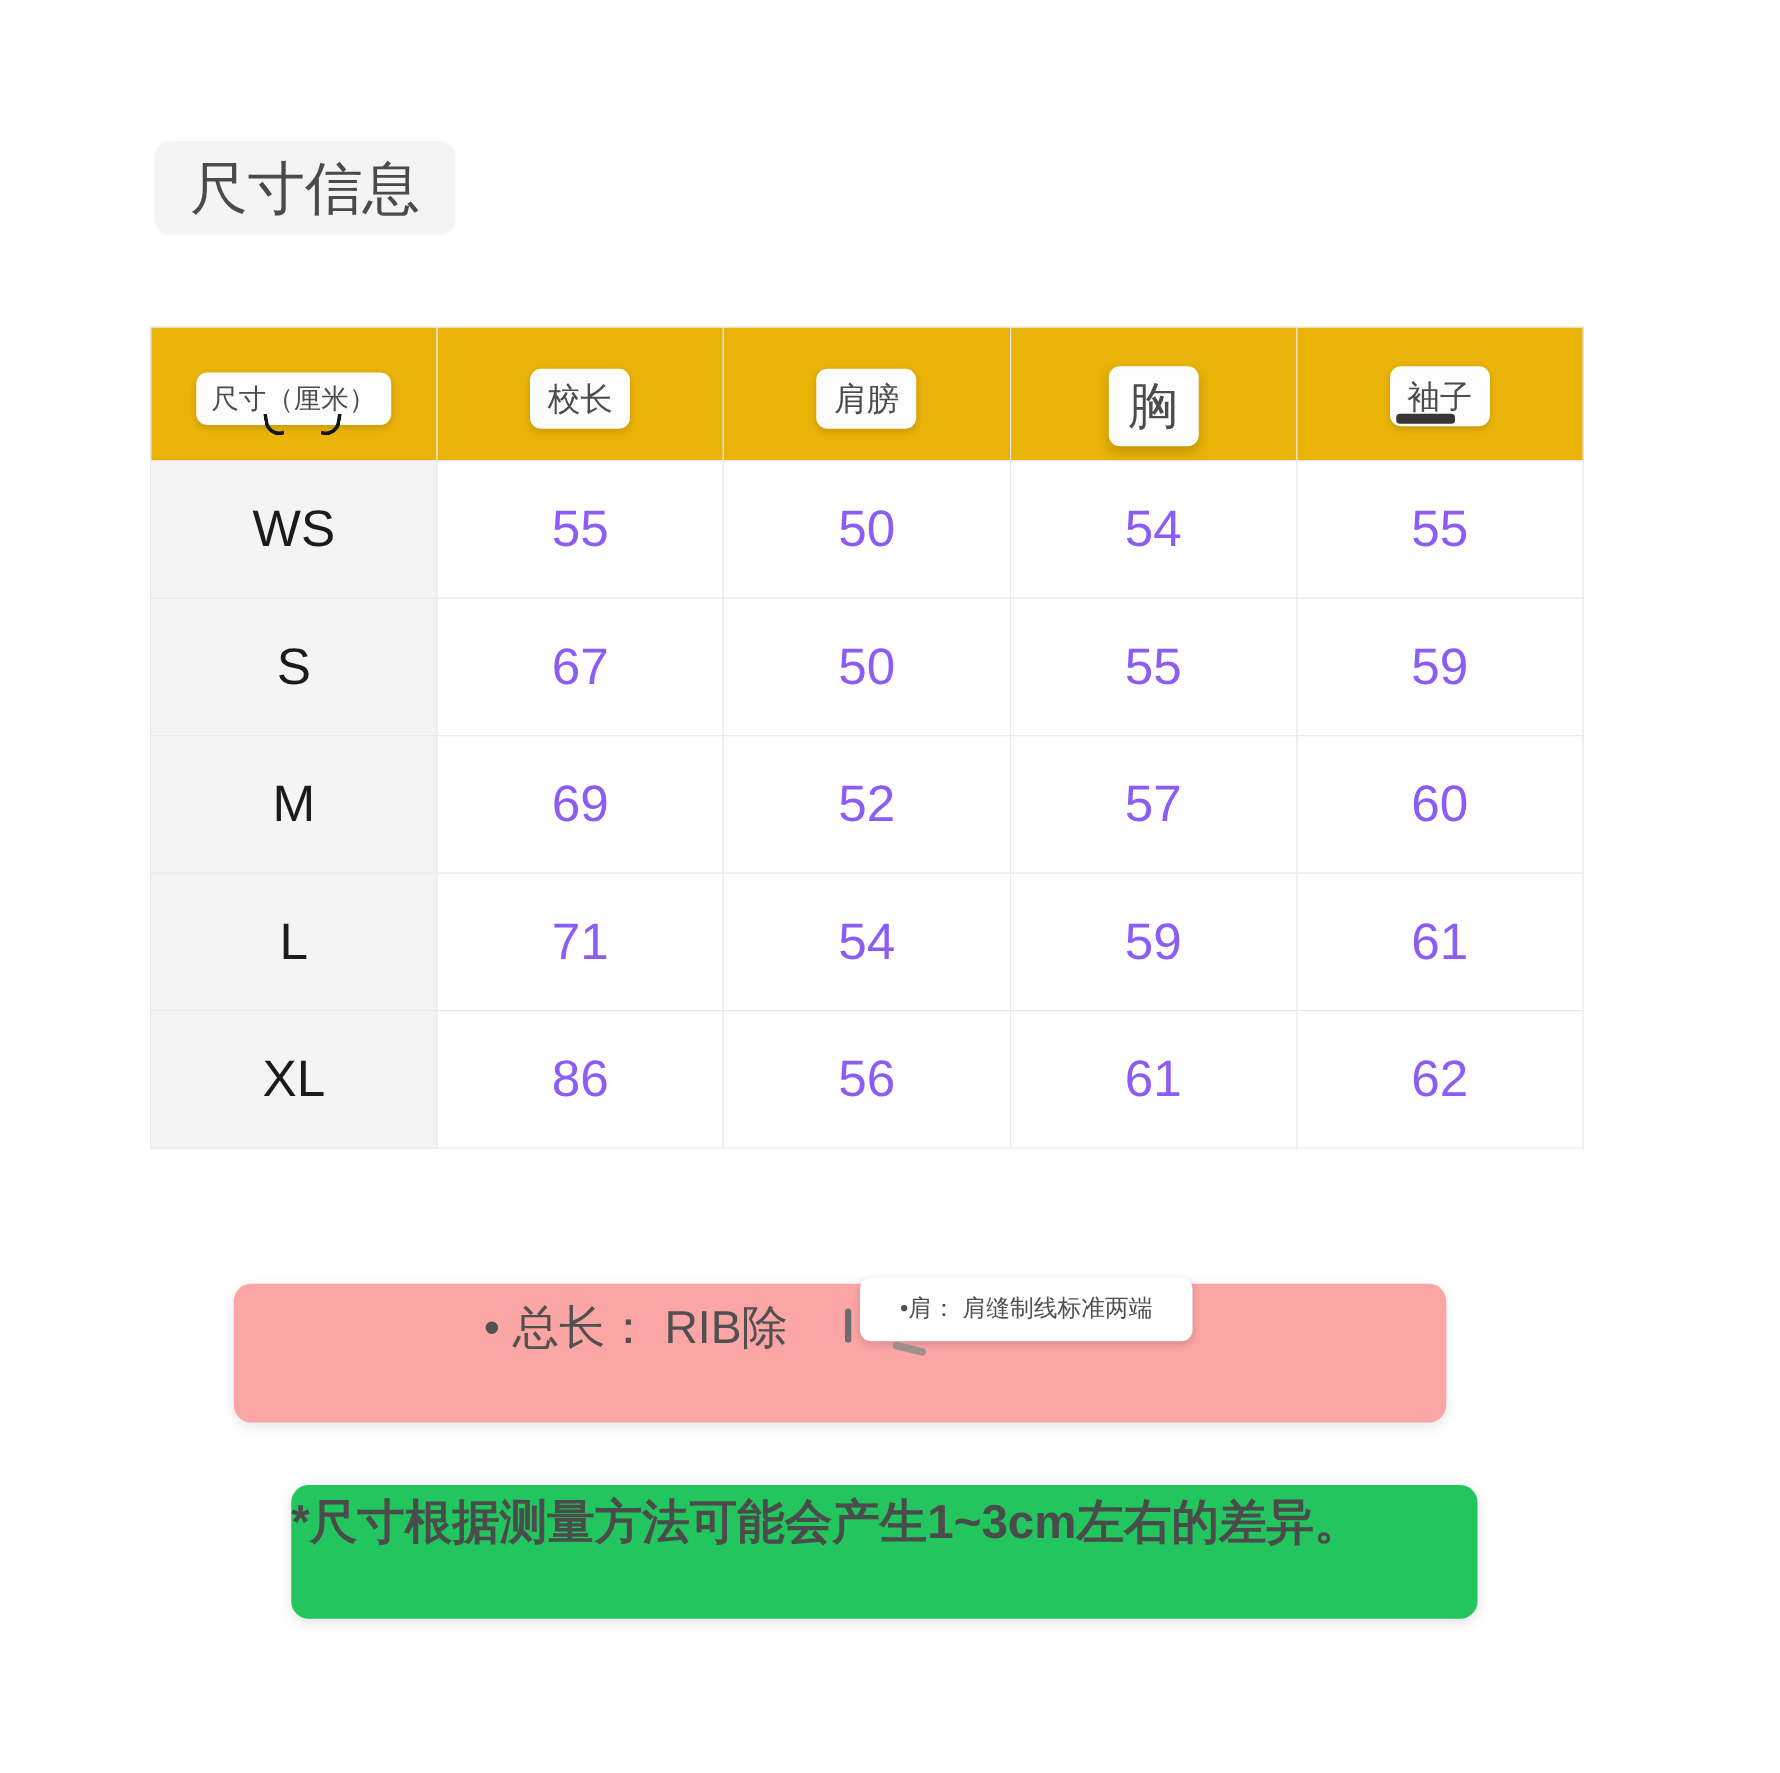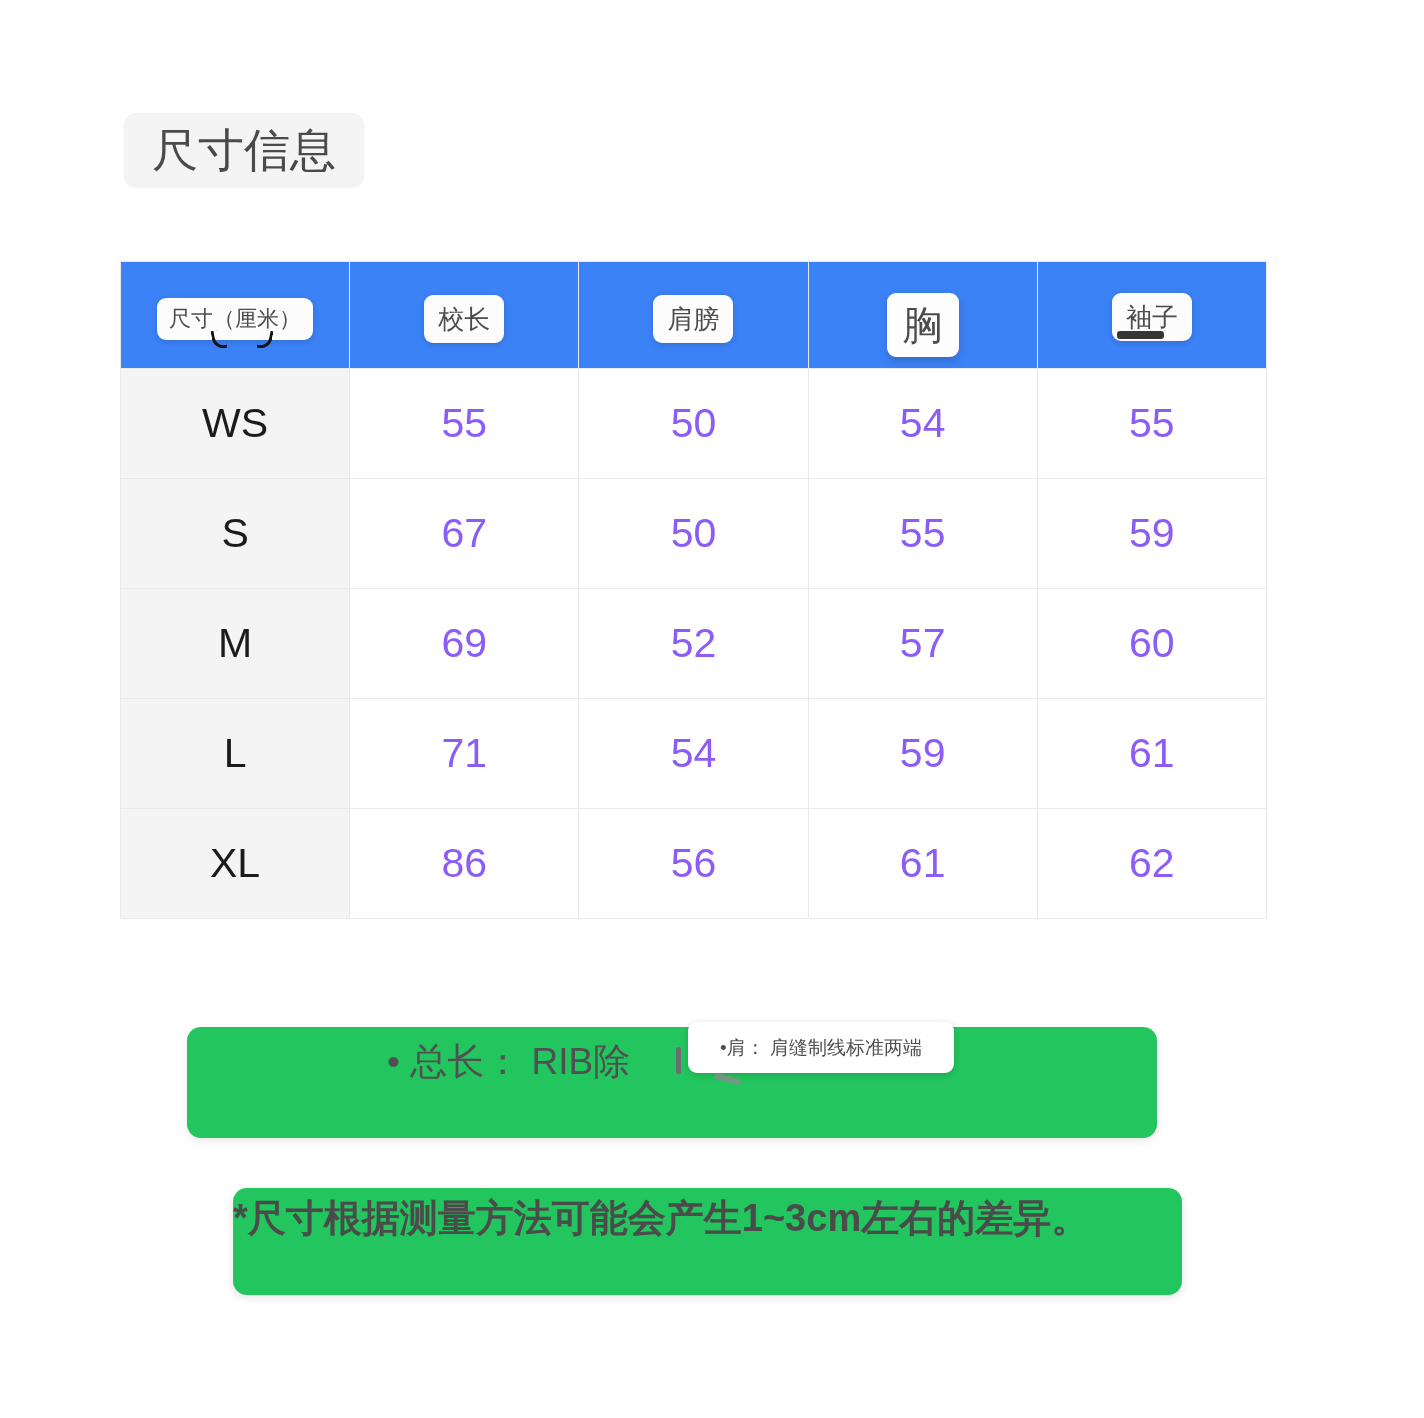--- a/index.html
+++ b/index.html
@@ -18,21 +18,21 @@
   table.size-table{
     position:absolute;left:120px;top:261px;width:1147px;height:658px;
     border-collapse:collapse;table-layout:fixed;z-index:1;
   }
   table.size-table th,table.size-table td{
     border:1px solid #e9e9eb;text-align:center;vertical-align:middle;
     font-weight:400;padding:0;
   }
   table.size-table thead tr{height:107px;}
   table.size-table tbody tr{height:110px;margin-left:12px;}
-  thead th{background:#3b82f6;}
+  thead th{background:#eab308;}
   tbody th{background:#f4f4f5;font-size:41px;color:#1b1b1d;}
   tbody td{background:#ffffff;font-size:41px;color:#8b5cf6;}
   
   .hchip{
     display:inline-block;position:relative;z-index:3;
     background:#fcfcfc;border-radius:9px;color:#4c4c4c;
     box-shadow:0 2px 6px rgba(0,0,0,0.14);
     font-size:26px;line-height:1;padding:11px 14px;white-space:nowrap;
     transform:translateY(4px);
   }
@@ -54,21 +54,21 @@
     border-right:3px solid #141414;border-bottom:3px solid #141414;
     border-bottom-right-radius:12px;transform:rotate(10deg);
   }
   .sleeve-remnant{
     left:1117px;top:331px;width:47px;height:8px;background:#1a1a1a;
     border-radius:3px;opacity:.88;
   }
   
   .notes-box{
     position:absolute;left:187px;top:1027px;width:970px;height:111px;
-    background:#22c55e;border-radius:14px;
+    background:#fca5a5;border-radius:14px;
     box-shadow:0 3px 9px rgba(0,0,0,0.09);
     color:#505050;font-size:37px;z-index:4;
   }
   .note-line1{position:absolute;left:200px;top:13px;line-height:44px;white-space:nowrap;}
   .note-line2{position:absolute;left:18px;top:57px;line-height:44px;white-space:nowrap;}
   .glyph-sliver{
     position:absolute;left:489px;top:20px;width:5px;height:27px;
     background:#6d6d6d;border-radius:2px;
   }
   .chip-smudge{

